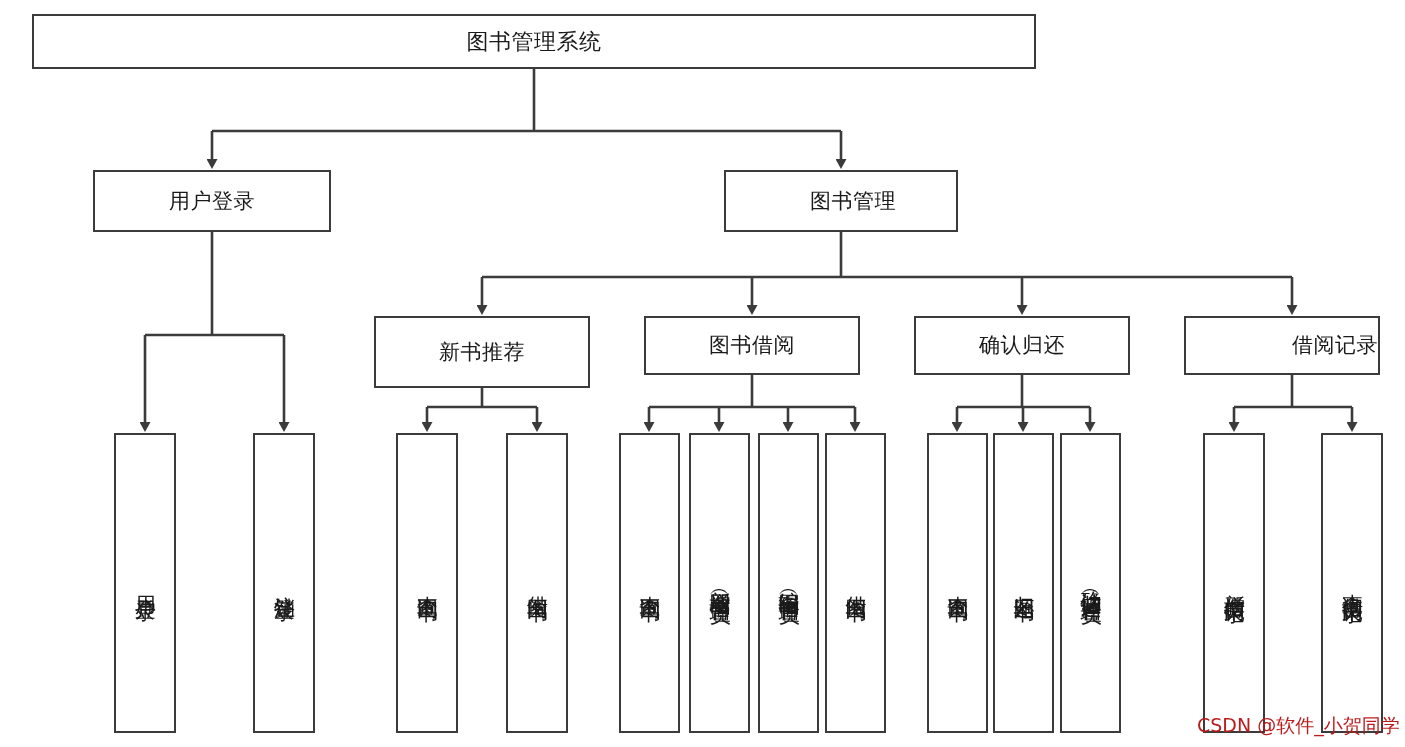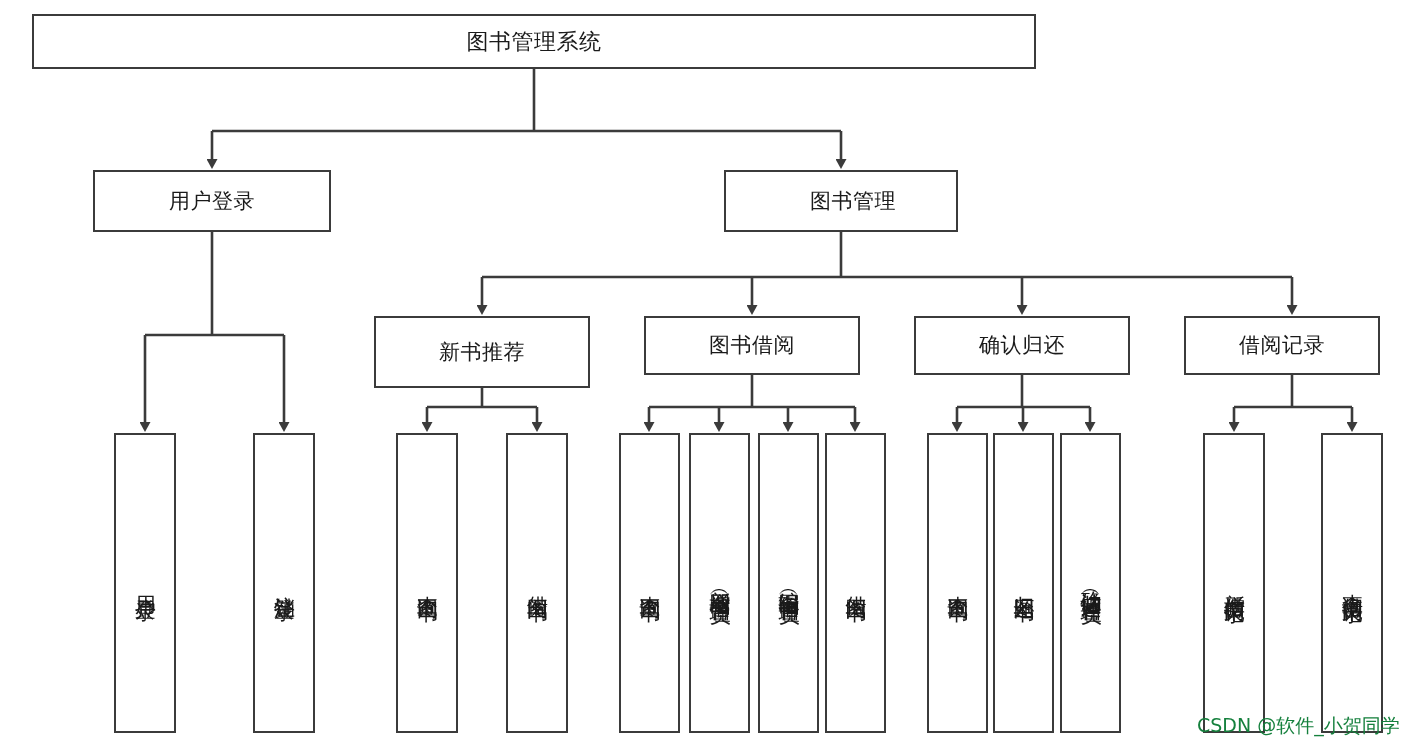--- a/index.html
+++ b/index.html
@@ -64,21 +64,21 @@
     font-size: 21px;
     line-height: 1.0;
     letter-spacing: 2px;
     max-height: 100%;
   }
   #watermark {
     position: absolute;
     left: 1185px;
     top: 713px;
     font-size: 19px;
-    color: #15803d;
+    color: #b91c1c;
     white-space: nowrap;
     z-index: 5;
     font-family: "DejaVu Sans", "Liberation Sans", sans-serif;
   }
 </style>
 </head>
 <body>
 
 <div id="canvas">
 
@@ -151,21 +151,21 @@
   </div>
 
   <div class="node h" style="left:632px; top:316px; width:216px; height:59px;">
     <span class="lbl">图书借阅</span>
   </div>
 
   <div class="node h" style="left:902px; top:316px; width:216px; height:59px;">
     <span class="lbl">确认归还</span>
   </div>
 
-  <div class="node h" style="left:1172px; top:316px; width:196px; height:59px;">
+  <div class="node h" style="left:1172px; top:316px; width:196px; height:59px;justify-content:flex-end;">
     <span class="lbl">借阅记录</span>
   </div>
 
   <div class="node v" style="left:102px; top:433px; width:62px; height:300px;">
     <span class="lbl">用户登录</span>
   </div>
 
   <div class="node v" style="left:241px; top:433px; width:62px; height:300px;">
     <span class="lbl">注销登录</span>
   </div>

